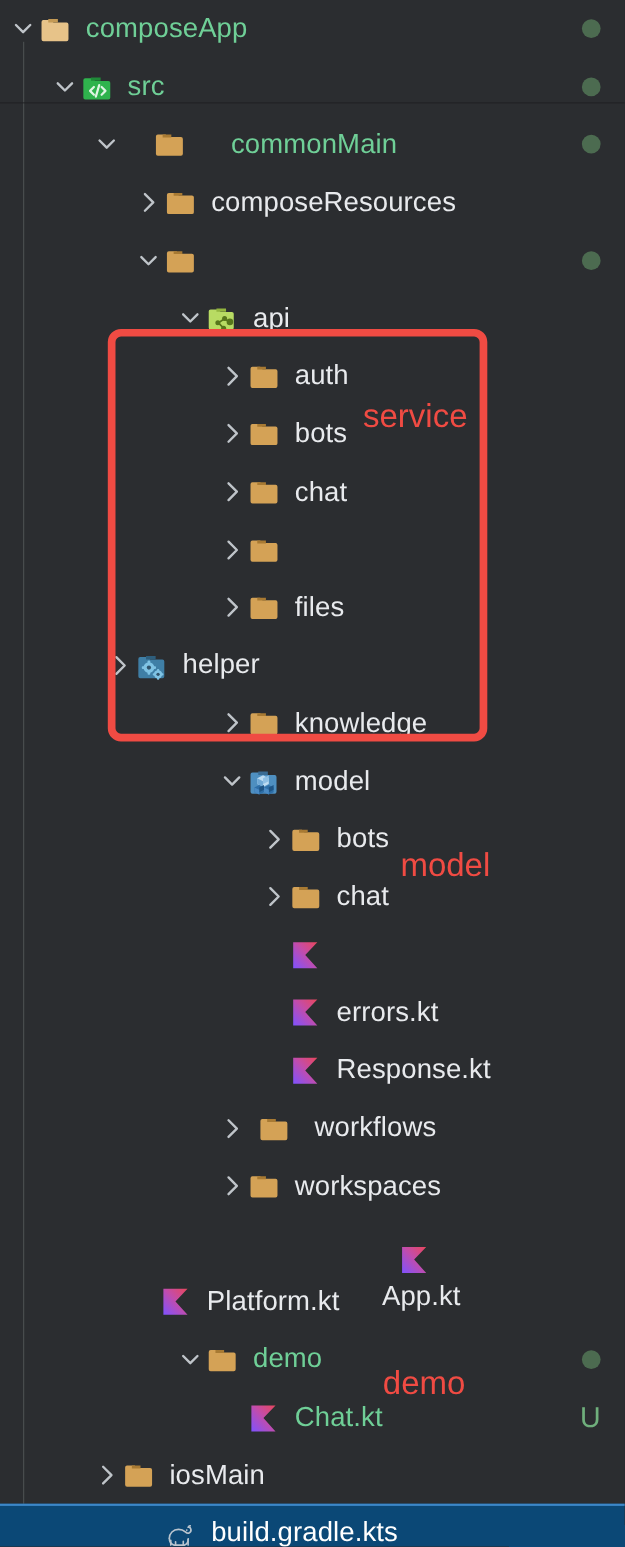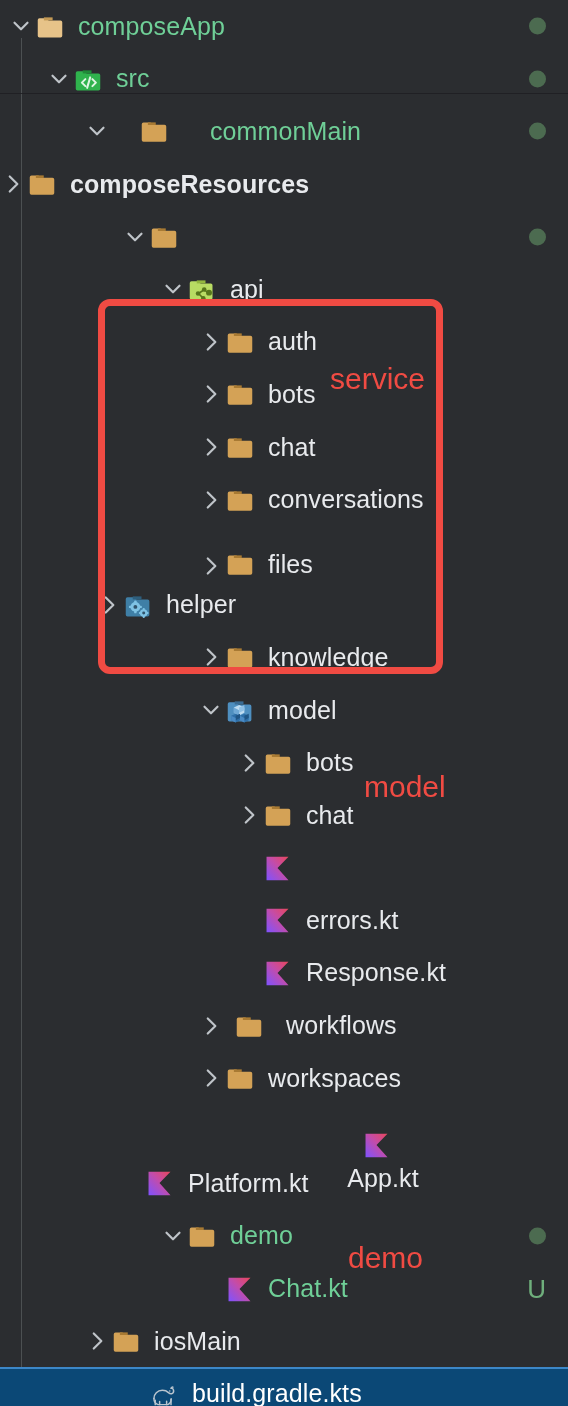--- a/index.html
+++ b/index.html
@@ -153,21 +153,21 @@
         </span>
         <span class="icon">
           <svg width="28" height="28" viewBox="0 0 32 32">
             <path d="M2 7a2 2 0 0 1 2-2h8l2.4 2.6H28a2 2 0 0 1 2 2V25a2 2 0 0 1-2 2H4a2 2 0 0 1-2-2z" fill="#D4A256"></path>
             <path d="M9 5h9v3H9z" fill="#A87A33"></path>
           </svg>
         </span>
         <span class="label green">commonMain</span>
         <span class="dot"></span>
       </div>
-      <div class="row" style=" font-weight: bold;">
+      <div class="row" style="padding-left: 122px;">
         <span class="chev">
           <svg width="26" height="26" viewBox="0 0 24 24">
             <path d="M9 5l7 7-7 7" fill="none" stroke="#BFC4C9" stroke-width="2" stroke-linecap="round" stroke-linejoin="round"></path>
           </svg>
         </span>
         <span class="icon">
           <svg width="28" height="28" viewBox="0 0 32 32">
             <path d="M2 7a2 2 0 0 1 2-2h8l2.4 2.6H28a2 2 0 0 1 2 2V25a2 2 0 0 1-2 2H4a2 2 0 0 1-2-2z" fill="#D4A256"></path>
             <path d="M9 5h9v3H9z" fill="#A87A33"></path>
           </svg>
@@ -258,23 +258,22 @@
           <svg width="26" height="26" viewBox="0 0 24 24">
             <path d="M9 5l7 7-7 7" fill="none" stroke="#BFC4C9" stroke-width="2" stroke-linecap="round" stroke-linejoin="round"></path>
           </svg>
         </span>
         <span class="icon">
           <svg width="28" height="28" viewBox="0 0 32 32">
             <path d="M2 7a2 2 0 0 1 2-2h8l2.4 2.6H28a2 2 0 0 1 2 2V25a2 2 0 0 1-2 2H4a2 2 0 0 1-2-2z" fill="#D4A256"></path>
             <path d="M9 5h9v3H9z" fill="#A87A33"></path>
           </svg>
         </span>
-        <span class="label white">conversations</span>
-      </div>
-      <div class="row" style="padding-left: 198px; align-items: flex-end;">
+      </div>
+      <div class="row" style="padding-left: 198px;">
         <span class="chev">
           <svg width="26" height="26" viewBox="0 0 24 24">
             <path d="M9 5l7 7-7 7" fill="none" stroke="#BFC4C9" stroke-width="2" stroke-linecap="round" stroke-linejoin="round"></path>
           </svg>
         </span>
         <span class="icon">
           <svg width="28" height="28" viewBox="0 0 32 32">
             <path d="M2 7a2 2 0 0 1 2-2h8l2.4 2.6H28a2 2 0 0 1 2 2V25a2 2 0 0 1-2 2H4a2 2 0 0 1-2-2z" fill="#D4A256"></path>
             <path d="M9 5h9v3H9z" fill="#A87A33"></path>
           </svg>

